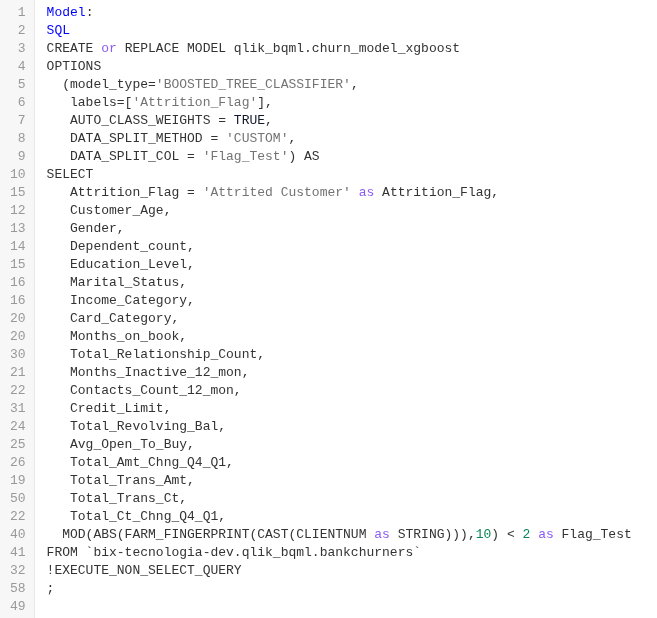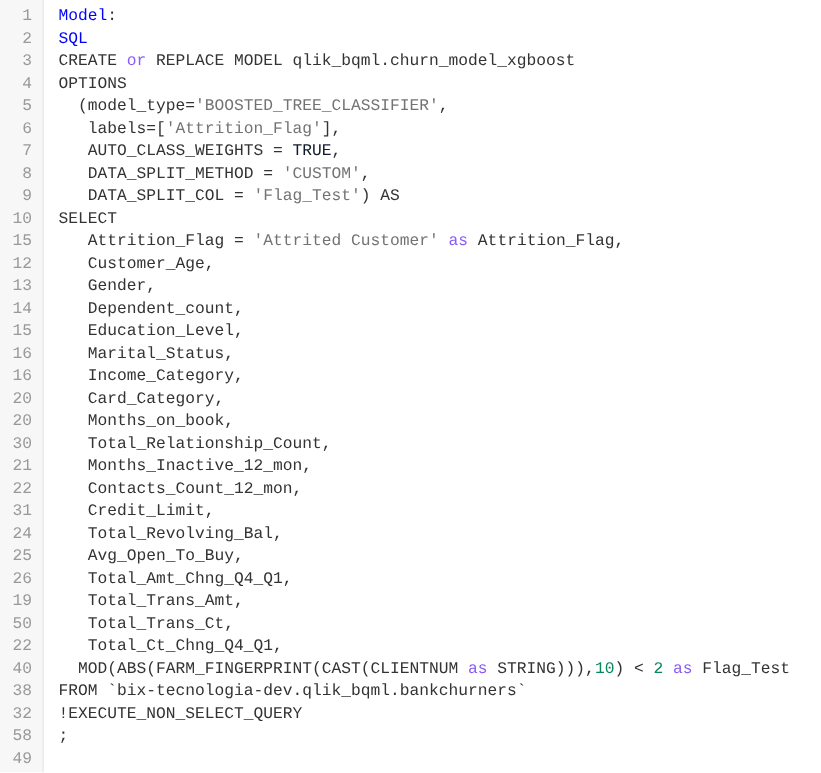--- a/index.html
+++ b/index.html
@@ -64,19 +64,19 @@
     <div>21</div>
     <div>22</div>
     <div>31</div>
     <div>24</div>
     <div>25</div>
     <div>26</div>
     <div>19</div>
     <div>50</div>
     <div>22</div>
     <div>40</div>
-    <div>38</div>
+    <div>41</div>
     <div>32</div>
     <div>58</div>
     <div>49</div>
     <div>35</div>
   </div>
 <div class="code" id="code"><div class="line"><span class="id">Model</span><span class="txt">:</span></div><div class="line"><span class="id">SQL</span></div><div class="line"><span class="txt">CREATE </span><span class="kw">or</span><span class="txt"> REPLACE MODEL qlik_bqml.churn_model_xgboost</span></div><div class="line"><span class="txt">OPTIONS</span></div><div class="line"><span class="txt">  (model_type=</span><span class="str">'BOOSTED_TREE_CLASSIFIER'</span><span class="txt">,</span></div><div class="line"><span class="txt">   labels=[</span><span class="str">'Attrition_Flag'</span><span class="txt">],</span></div><div class="line"><span class="txt">   AUTO_CLASS_WEIGHTS = </span><span class="teal">TRUE</span><span class="txt">,</span></div><div class="line"><span class="txt">   DATA_SPLIT_METHOD = </span><span class="str">'CUSTOM'</span><span class="txt">,</span></div><div class="line"><span class="txt">   DATA_SPLIT_COL = </span><span class="str">'Flag_Test'</span><span class="txt">) AS</span></div><div class="line"><span class="txt">SELECT</span></div><div class="line"><span class="txt">   Attrition_Flag = </span><span class="str">'Attrited Customer'</span><span class="txt"> </span><span class="kw">as</span><span class="txt"> Attrition_Flag,</span></div><div class="line"><span class="txt">   Customer_Age,</span></div><div class="line"><span class="txt">   Gender,</span></div><div class="line"><span class="txt">   Dependent_count,</span></div><div class="line"><span class="txt">   Education_Level,</span></div><div class="line"><span class="txt">   Marital_Status,</span></div><div class="line"><span class="txt">   Income_Category,</span></div><div class="line"><span class="txt">   Card_Category,</span></div><div class="line"><span class="txt">   Months_on_book,</span></div><div class="line"><span class="txt">   Total_Relationship_Count,</span></div><div class="line"><span class="txt">   Months_Inactive_12_mon,</span></div><div class="line"><span class="txt">   Contacts_Count_12_mon,</span></div><div class="line"><span class="txt">   Credit_Limit,</span></div><div class="line"><span class="txt">   Total_Revolving_Bal,</span></div><div class="line"><span class="txt">   Avg_Open_To_Buy,</span></div><div class="line"><span class="txt">   Total_Amt_Chng_Q4_Q1,</span></div><div class="line"><span class="txt">   Total_Trans_Amt,</span></div><div class="line"><span class="txt">   Total_Trans_Ct,</span></div><div class="line"><span class="txt">   Total_Ct_Chng_Q4_Q1,</span></div><div class="line"><span class="txt">  MOD(ABS(FARM_FINGERPRINT(CAST(CLIENTNUM </span><span class="kw">as</span><span class="txt"> STRING))),</span><span class="num">10</span><span class="txt">) &lt; </span><span class="num">2</span><span class="txt"> </span><span class="kw">as</span><span class="txt"> Flag_Test</span></div><div class="line"><span class="txt">FROM `bix-tecnologia-dev.qlik_bqml.bankchurners`</span></div><div class="line"><span class="txt">!EXECUTE_NON_SELECT_QUERY</span></div><div class="line"><span class="txt">;</span></div><div class="line"><span class="txt"></span></div><div class="line"><span class="kw">Drop</span><span class="txt"> </span><span class="kw">table</span><span class="txt"> </span><span class="id">Model</span><span class="txt">;</span></div></div>
 
 </body></html>

